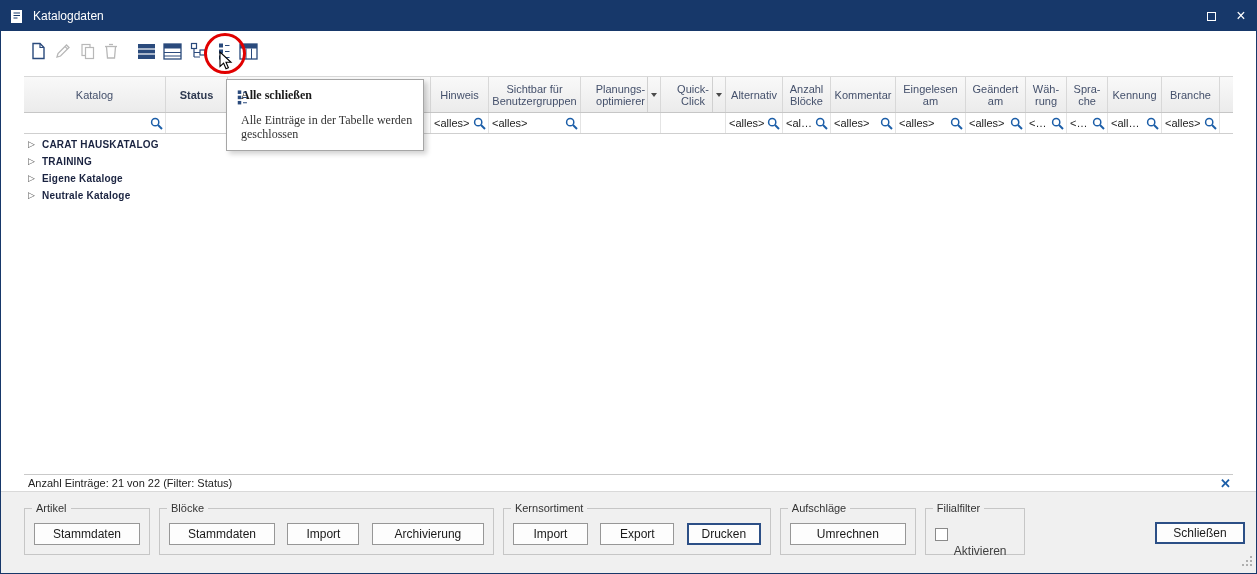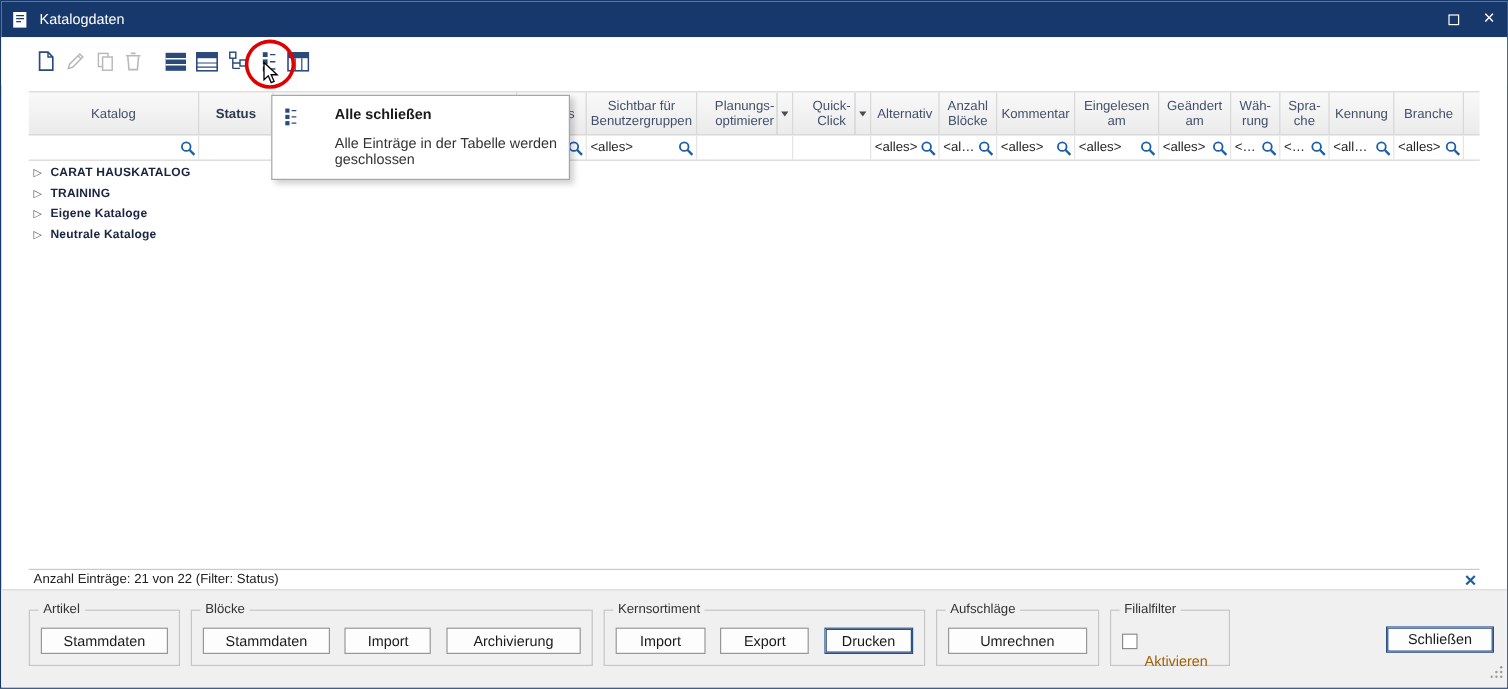--- a/index.html
+++ b/index.html
@@ -79,28 +79,28 @@
   }
   .btn {
     height: 22px; background: #fdfdfd; border: 1px solid #979797; font-size: 12px; color: #1a1a1a;
     display: inline-flex; align-items: center; justify-content: center; padding: 0 6px;
     font-family: inherit; cursor: default; white-space: nowrap;
   }
   .btn.default { border: 1px solid #2c4f86; box-shadow: inset 0 0 0 1px #2c4f86; }
   .btn + .btn { margin-left: 8px; }
   .checkbox-row { display: flex; align-items: center; height: 22px; gap: 6px; }
   .checkbox { width: 13px; height: 13px; background: #fff; border: 1px solid #8a8a8a; flex: none; }
-  .checkbox-label { font-size: 12px; color: #a16207; white-space: nowrap; margin-top: 34px; }
+  .checkbox-label { font-size: 12px; color: #404040; white-space: nowrap; margin-top: 34px; }
   .close-main { position: absolute; right: 11px; top: 30px; width: 90px; }
   .resize-grip { position: absolute; right: 3px; bottom: 3px; }
   
   .tooltip {
-    position: absolute; left: 225px; top: 78px; width: 249px; min-height: 70px;
+    position: absolute; left: 225px; top: 78px; width: 198px; min-height: 70px;
     background: #fff; border: 1px solid #a6a6a6; box-shadow: 3px 3px 5px rgba(0,0,0,0.18);
-    padding: 8px 6px 9px 52px; z-index: 30;
+    padding: 8px 6px 9px 14px; z-index: 30; font-family: Liberation Serif, serif;
   }
   .tooltip-icon { position: absolute; left: 9px; top: 9px; display: flex; }
   .tooltip-title { font-size: 12px; font-weight: bold; color: #1a1a1a; }
   .tooltip-desc { margin-top: 10px; font-size: 12px; color: #333; line-height: 14px; }
   .annotation-circle {
     position: absolute; left: 203px; top: 32px; width: 42px; height: 41px;
     border: 3px solid #e10000; border-radius: 50%; z-index: 40;
   }
   .mouse-cursor { position: absolute; left: 218px; top: 50px; z-index: 50; display: flex; }
 </style>

